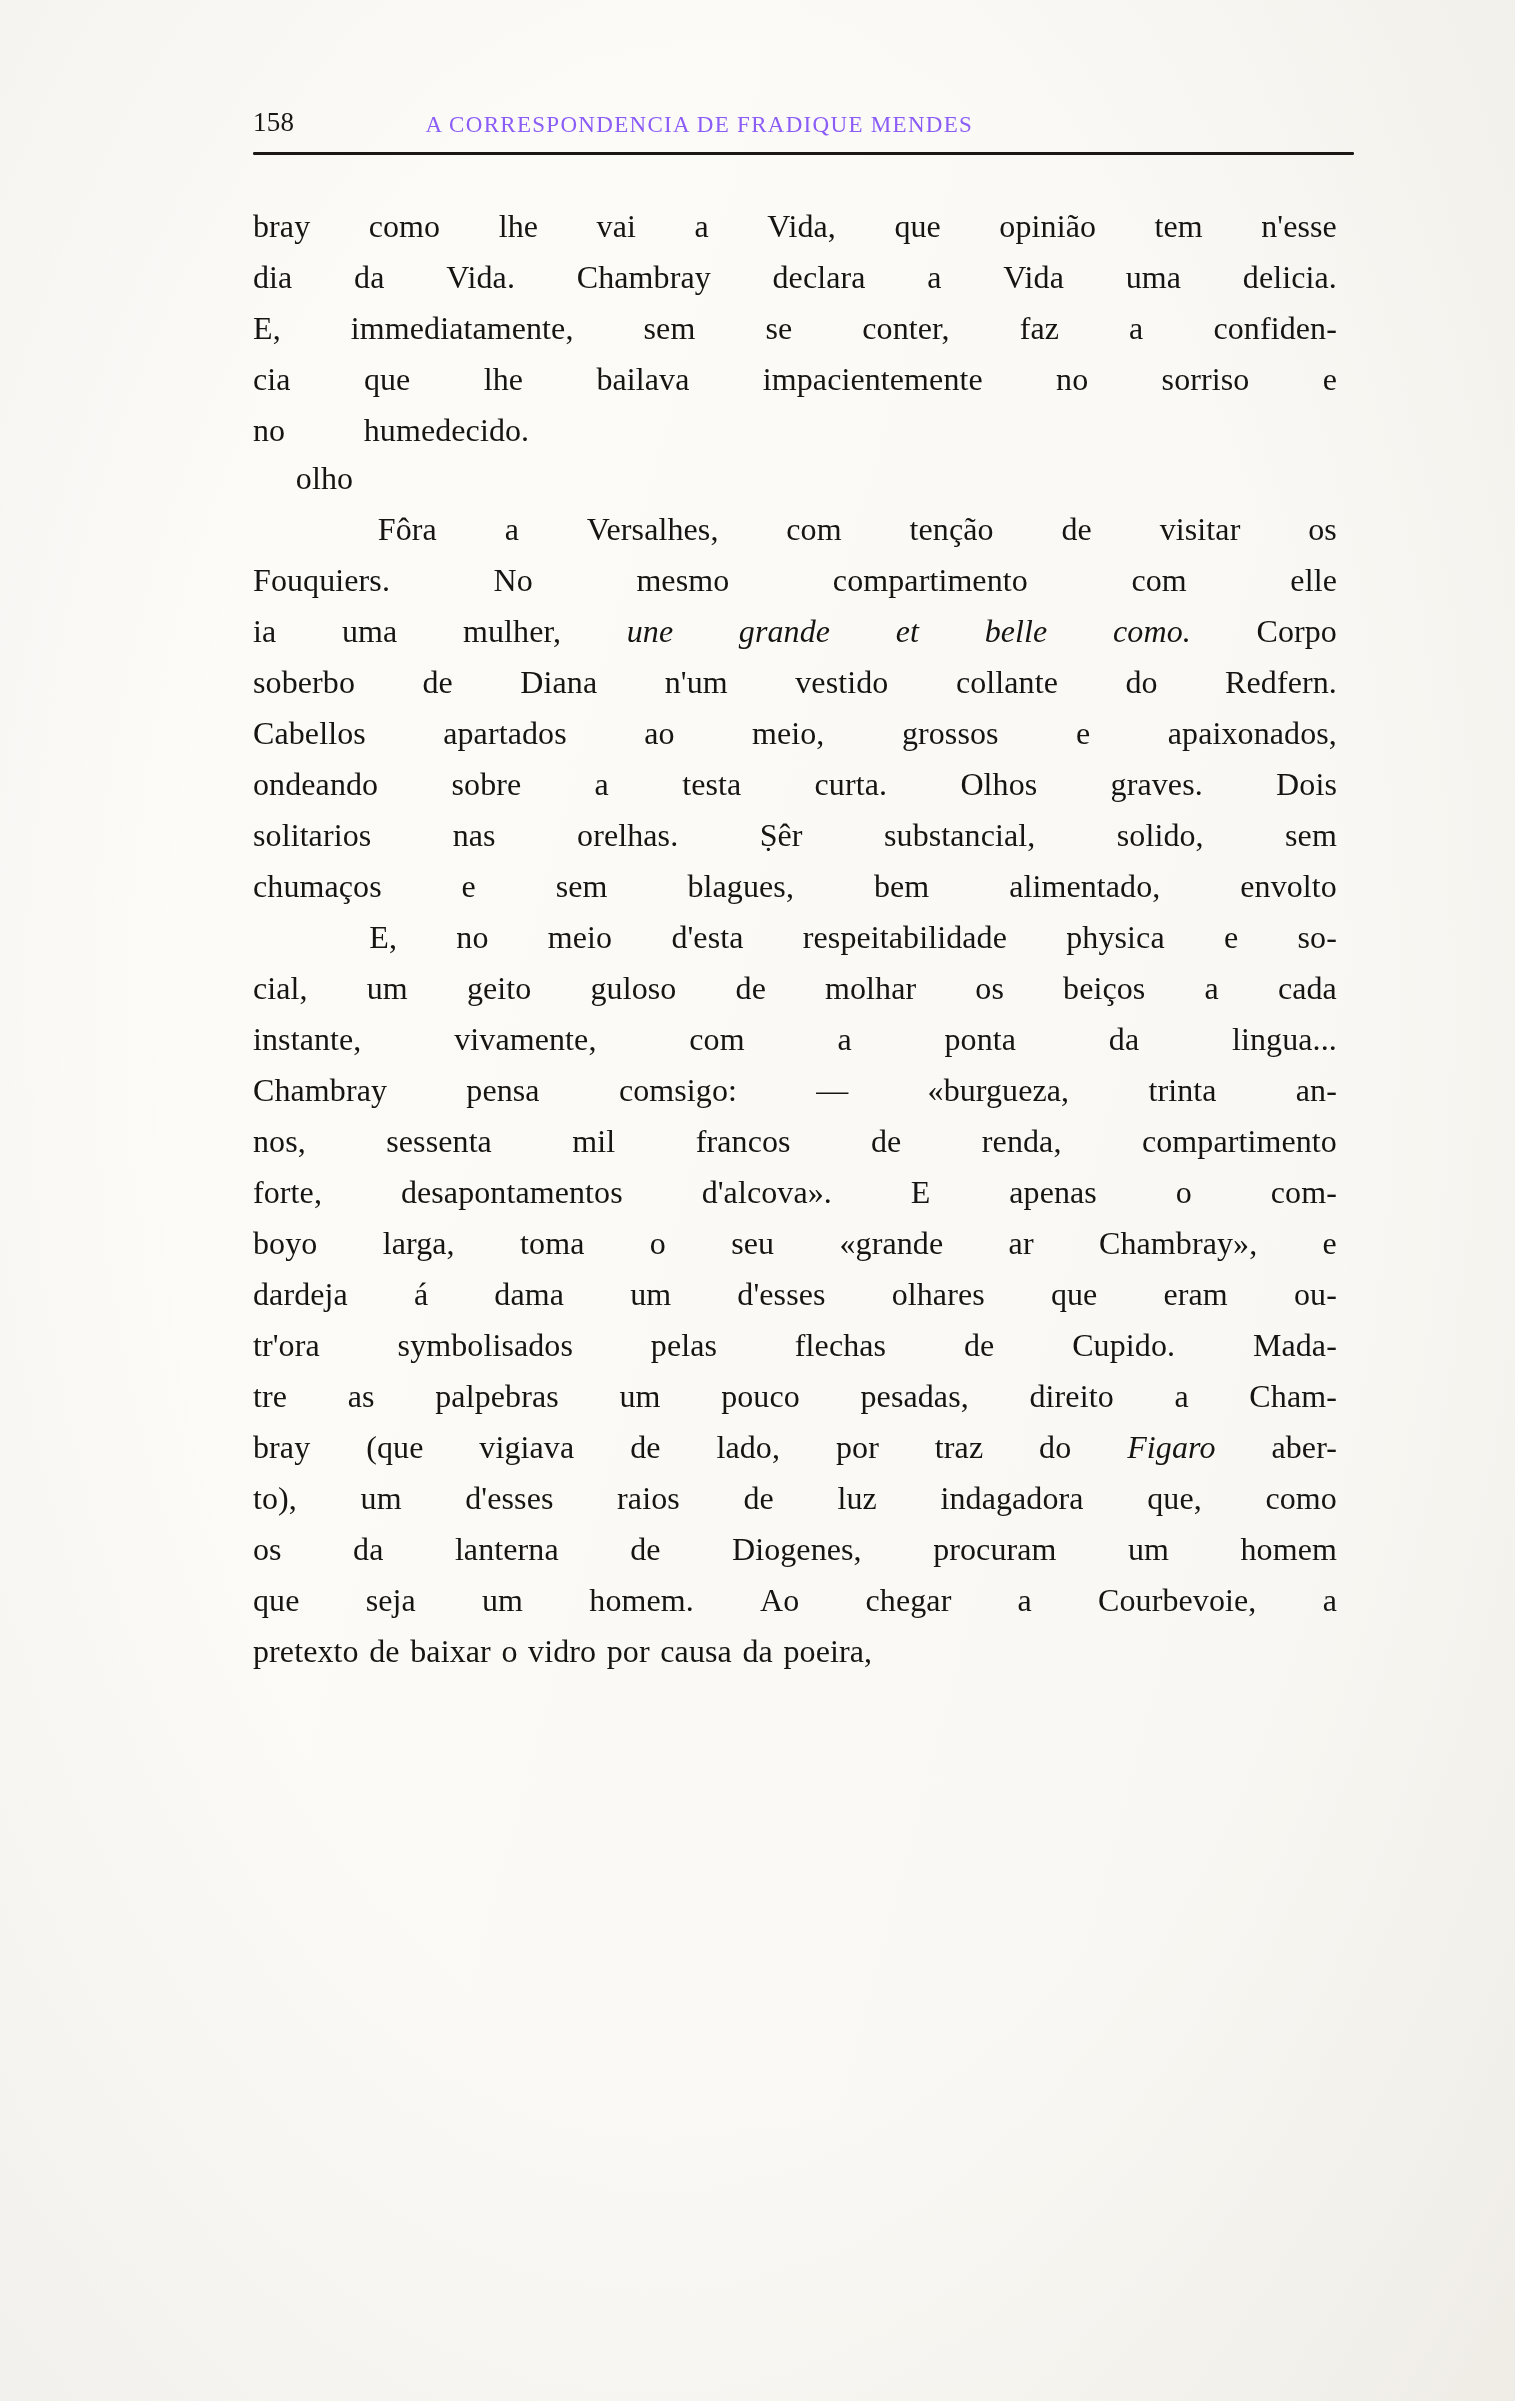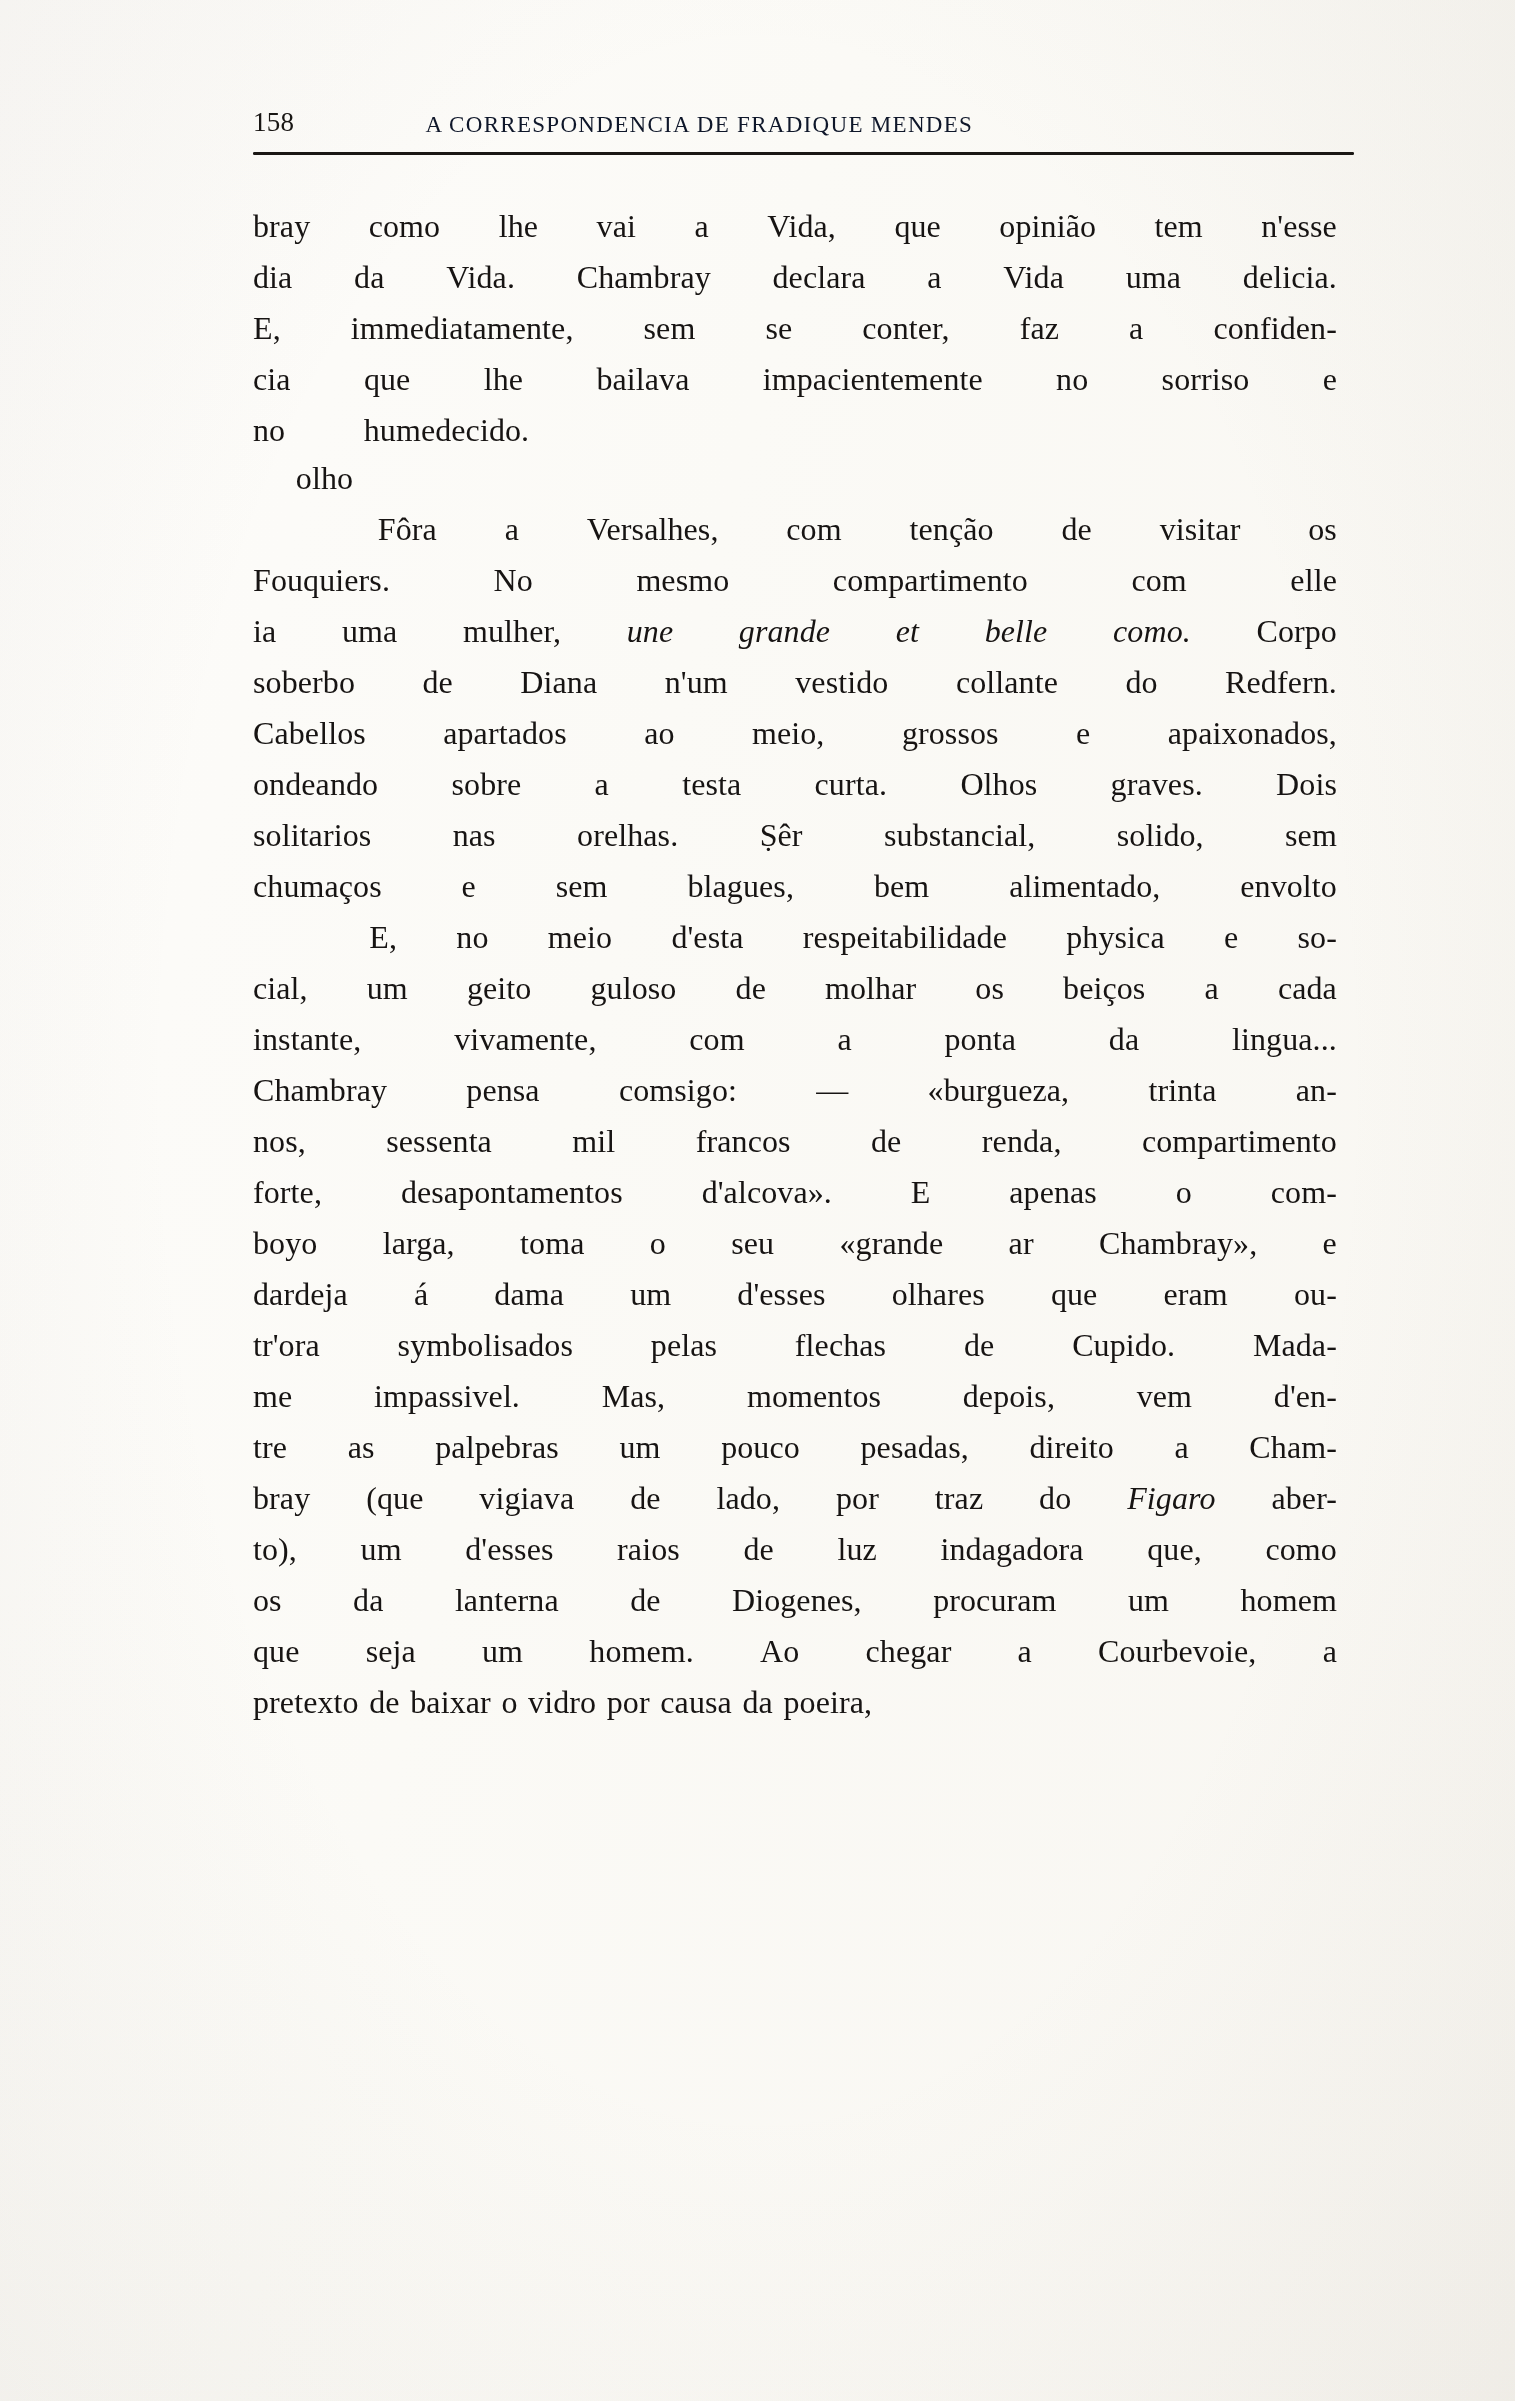--- a/index.html
+++ b/index.html
@@ -43,21 +43,21 @@
     font-size: 27px;
     letter-spacing: 0.3px;
     color: #191614;
     line-height: 1;
     margin-top: 3.5px;
   }
   .head-title {
     margin-left: 131px;
     font-size: 23px;
     letter-spacing: 1.3px;
-    color: #0f172a;
+    color: #8b5cf6;
     line-height: 1;
     margin-top: 7px;
     font-variant: small-caps;
     text-transform: uppercase;
     white-space: nowrap;
   }
   .rule {
     margin-top: 4.7px;
     width: 1101px;
     height: 2.9px;
@@ -326,29 +326,20 @@
           <span class="ln">
             <span class="w">tr'ora</span>
             <span class="w">symbolisados</span>
             <span class="w">pelas</span>
             <span class="w">flechas</span>
             <span class="w">de</span>
             <span class="w">Cupido.</span>
             <span class="w">Mada-</span>
           </span>
           <span class="ln">
-            <span class="w">me</span>
-            <span class="w">impassivel.</span>
-            <span class="w">Mas,</span>
-            <span class="w">momentos</span>
-            <span class="w">depois,</span>
-            <span class="w">vem</span>
-            <span class="w">d'en-</span>
-          </span>
-          <span class="ln">
             <span class="w">tre</span>
             <span class="w">as</span>
             <span class="w">palpebras</span>
             <span class="w">um</span>
             <span class="w">pouco</span>
             <span class="w">pesadas,</span>
             <span class="w">direito</span>
             <span class="w">a</span>
             <span class="w">Cham-</span>
           </span>

